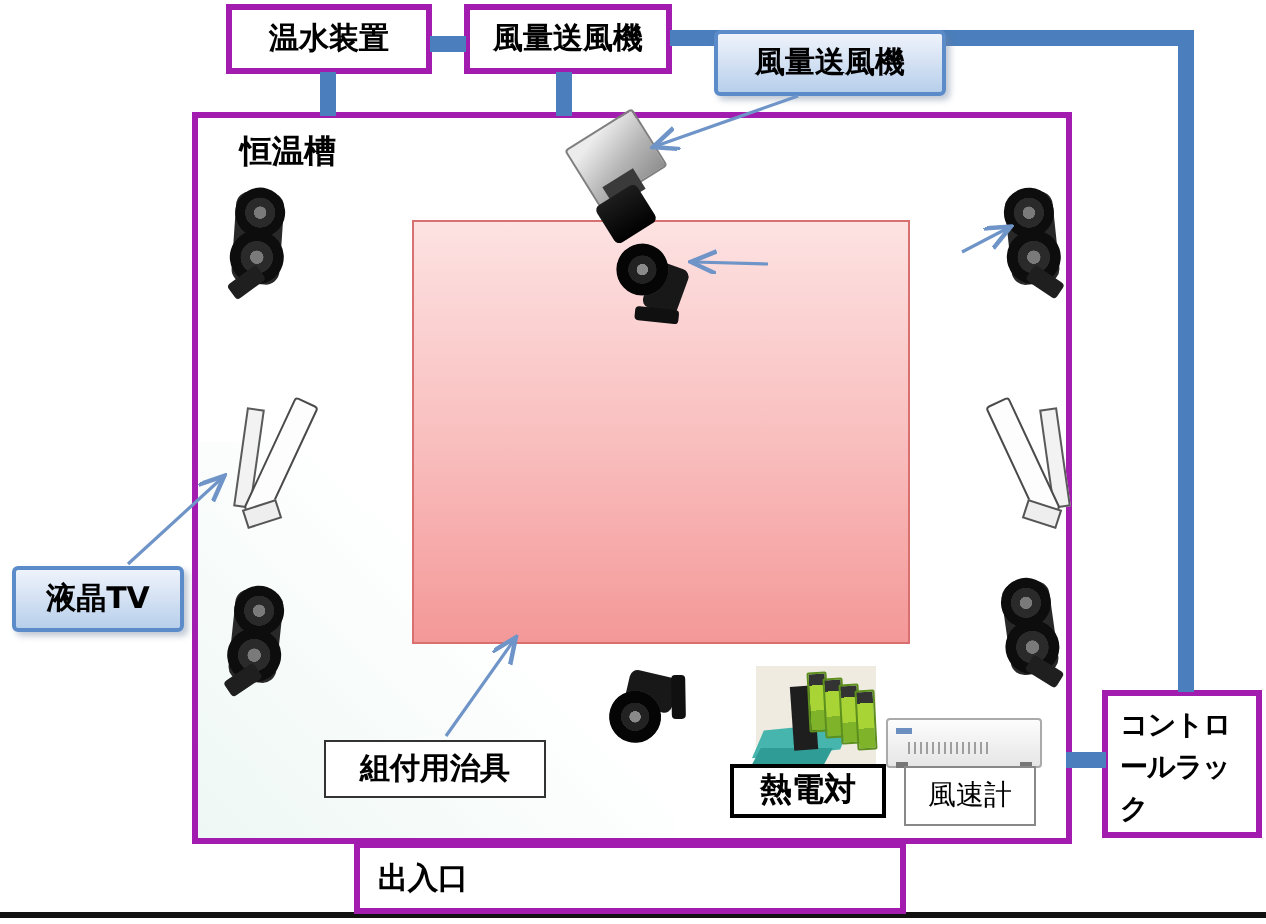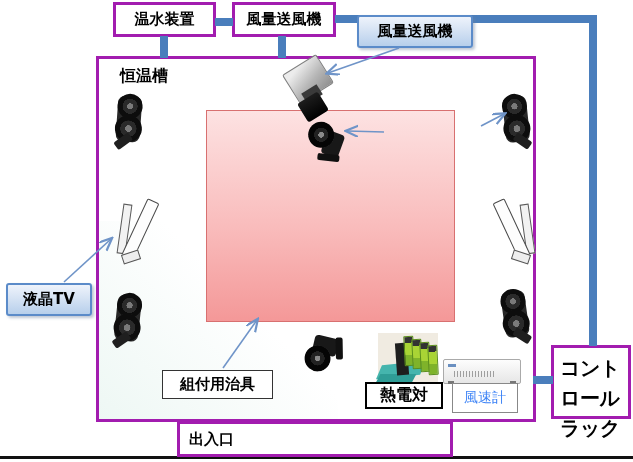--- a/index.html
+++ b/index.html
@@ -12,21 +12,21 @@
     position:absolute; background:#fff; border:3px solid #a21caf; box-sizing:border-box;
     display:flex; align-items:center; justify-content:center;
     font-weight:bold; font-size:15px; color:#000; z-index:10;
   }
   #box-hot    { left:113px; top:2px;  width:103px; height:35px; }
   #box-blower { left:232px; top:2px;  width:104px; height:35px; }
   #chamber    { left:96px;  top:56px; width:440px; height:366px; z-index:2; }
   #box-exit   { left:177px; top:421px; width:276px; height:36px; justify-content:flex-start; padding-left:9px; }
   #box-rack   { left:551px; top:345px; width:80px; height:74px;
                 justify-content:flex-start; align-items:flex-start;
-                padding:5px 1px 0 6px; font-size:20px; line-height:1.5;
+                padding:5px 1px 0 6px; font-size:14px; line-height:1.5;
                 letter-spacing:-0.5px; }
   #chamber-label { position:absolute; left:21px; top:7px; font-weight:bold; font-size:16px; color:#000; }
   
   #chamber-wash { position:absolute; left:0; bottom:0; width:55%; height:55%;
     background:linear-gradient(45deg, rgba(223,241,235,0.55), rgba(255,255,255,0) 60%); z-index:3; }
   
   #floor { position:absolute; left:206px; top:110px; width:249px; height:212px;
     background:linear-gradient(#fde2e2 0%, #f9bcbc 55%, #f49898 100%);
     border:1px solid #d87070; box-sizing:border-box; z-index:5; }
   
@@ -51,21 +51,21 @@
   #co-tv     { left:6px;   top:283px; width:86px;  height:33px; }
   
   .wbox {
     position:absolute; box-sizing:border-box; background:#fff; border:1px solid #333;
     display:flex; align-items:center; justify-content:center;
     font-weight:bold; font-size:15px; color:#000; z-index:25;
   }
   #co-jig   { left:162px; top:370px; width:111px; height:29px; }
   #co-tc    { left:365px; top:382px; width:78px;  height:27px; border:2px solid #000; font-size:16px; }
   #co-anemo { left:452px; top:383px; width:66px;  height:30px; border:1px solid #888;
-              font-weight:normal; font-size:14px; color:#3b82f6; }
+              font-weight:normal; font-size:14px; color:#000000; }
   
   #arrows { position:absolute; left:0; top:0; width:633px; height:462px; z-index:30; pointer-events:none; }
   
   .icon { position:absolute; z-index:15; }
   .icon div { position:absolute; }
   
   .scam { width:36px; height:56px; }
   .scam-body { left:6px; top:4px; width:24px; height:46px; background:#282828; border-radius:7px; transform:rotate(10deg); }
   .scam-lens { width:25px; height:25px; border-radius:50%;
     background:radial-gradient(circle at 50% 50%, #7a7a7a 0 17%, #2a2a2a 18% 42%, #0d0d0d 43% 72%, #333 73% 100%); }

